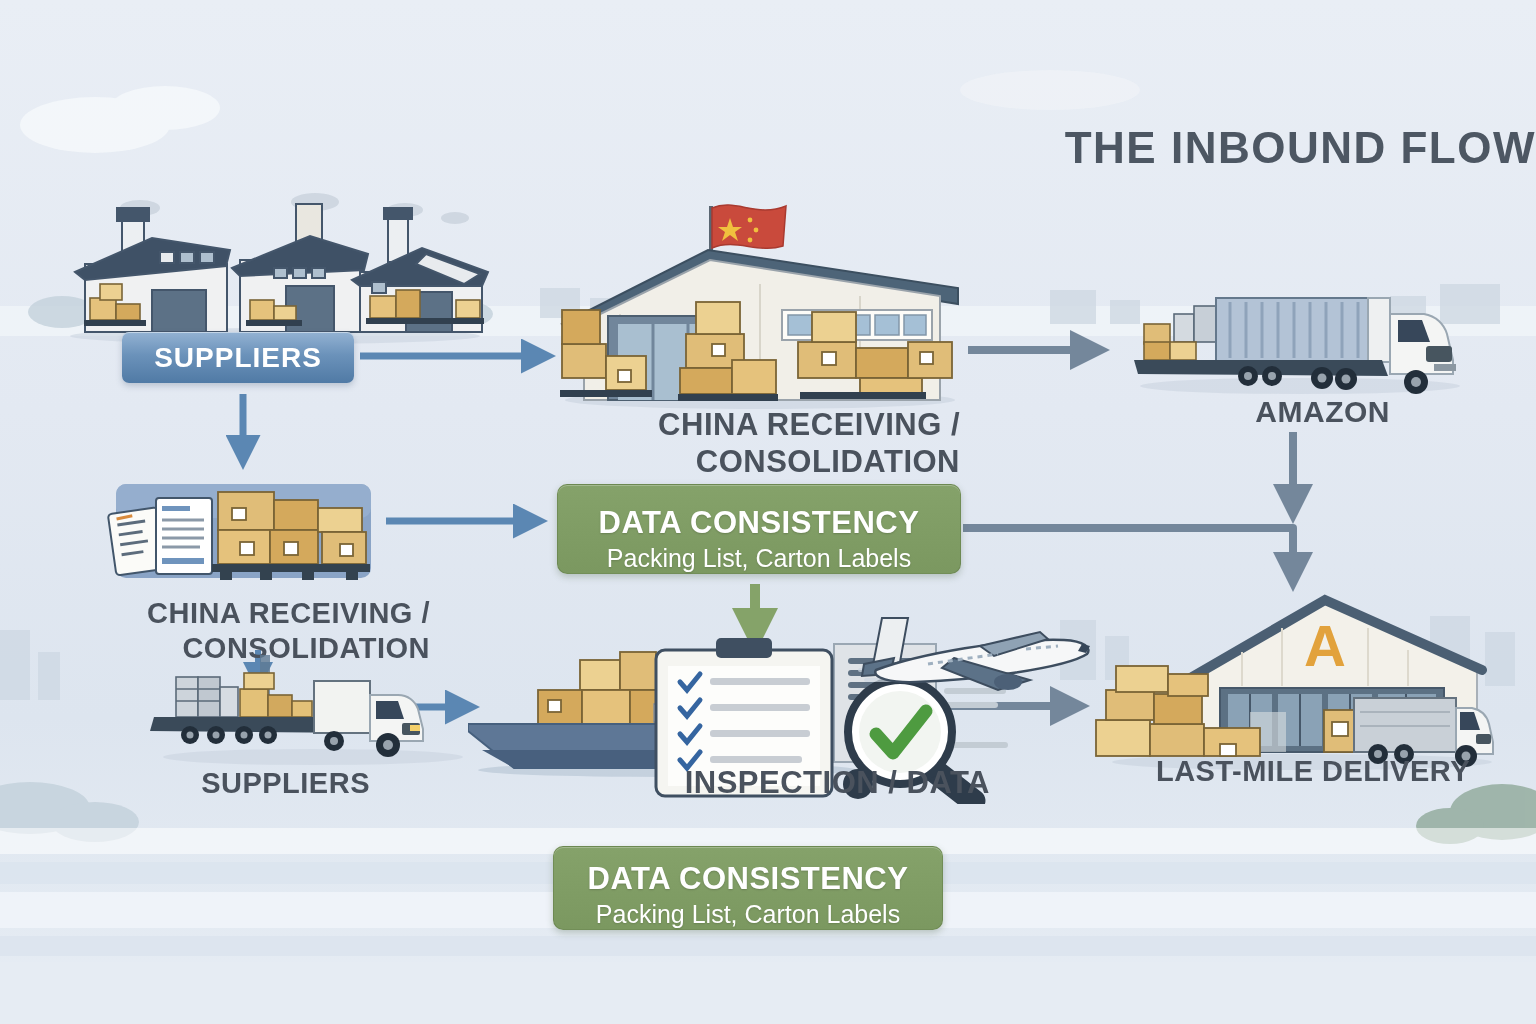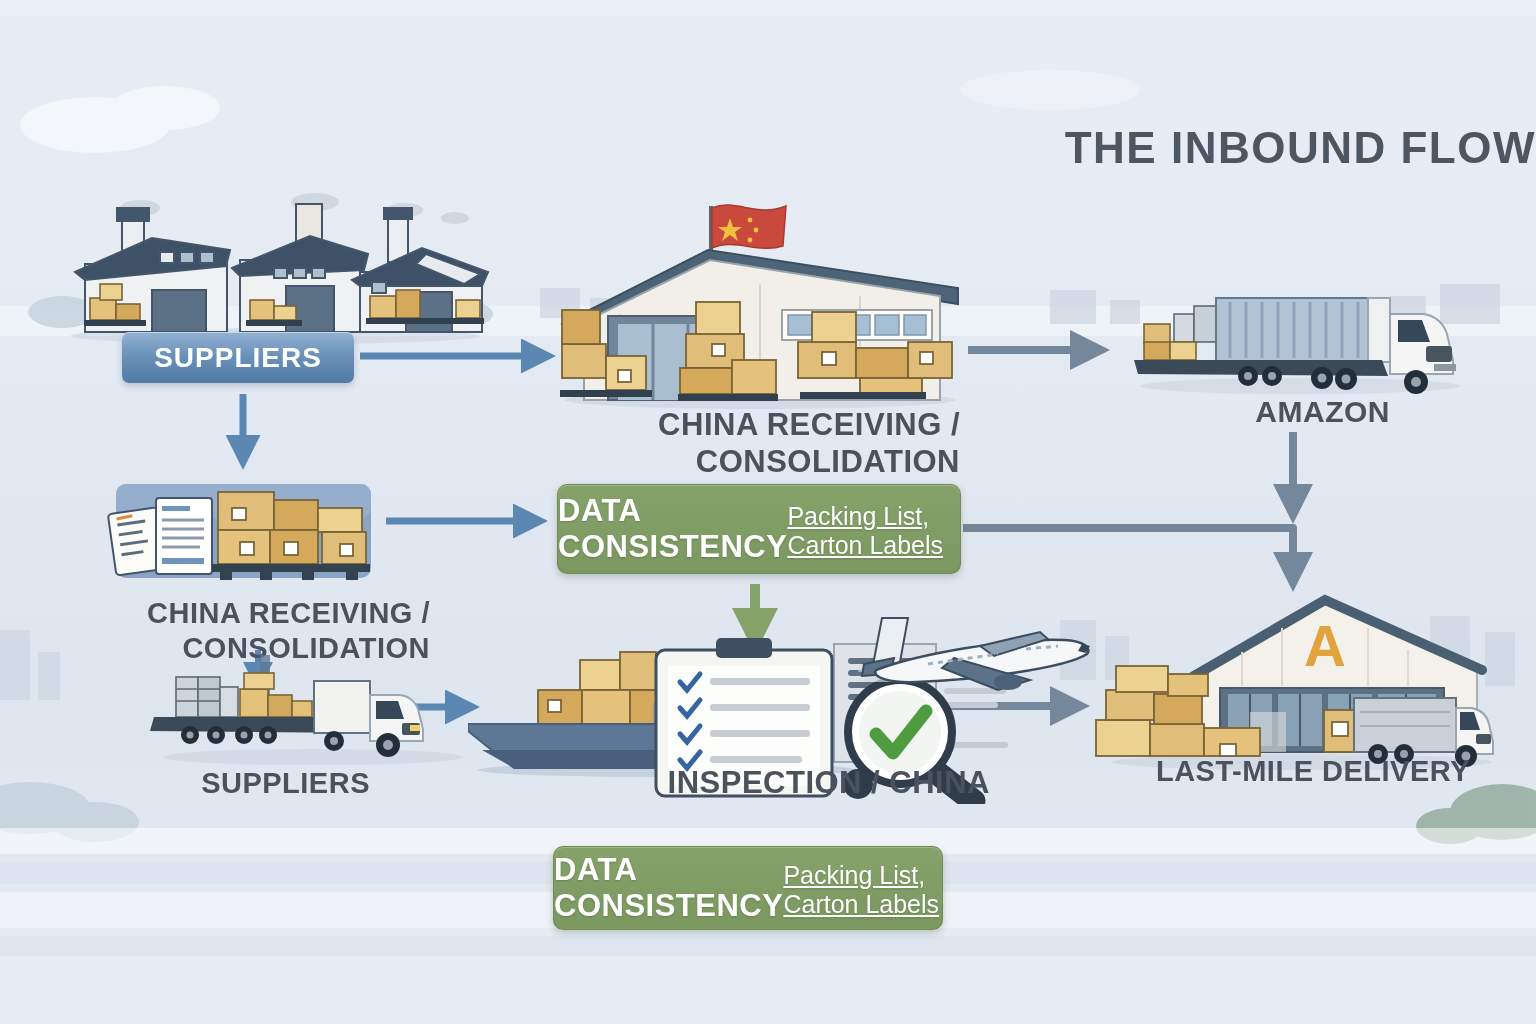--- a/index.html
+++ b/index.html
@@ -16,28 +16,28 @@
   .title{
     left:0;right:0;top:122px;font-size:44px;color:#4d5763;letter-spacing:1.5px;
   }
   .node-blue{
     position:absolute;display:flex;align-items:center;justify-content:center;
     background:linear-gradient(180deg,#93b2d3 0%,#6b92ba 45%,#507aa5 100%);
     border-radius:7px;color:#fff;font-weight:700;letter-spacing:1px;
     box-shadow:0 3px 6px rgba(60,80,110,.25), inset 0 1px 0 rgba(255,255,255,.45);
   }
   .node-green{
-    position:absolute;display:flex;flex-direction:row;align-items:center;justify-content:space-between;
+    position:absolute;display:flex;flex-direction:column;align-items:center;justify-content:flex-end;
     background:linear-gradient(180deg,#85a26a 0%,#7b9860 100%);
     border-radius:10px;color:#fff;
     box-shadow:0 3px 7px rgba(70,95,60,.28), inset 0 1px 0 rgba(255,255,255,.25);
     border:1px solid rgba(80,105,55,.35);
   }
   .node-green .h{font-weight:700;font-size:31px;letter-spacing:.5px;text-shadow:0 1px 2px rgba(0,0,0,.18);}
-  .node-green .s{font-weight:400;font-size:25px;margin-top:3px;text-shadow:0 1px 2px rgba(0,0,0,.15);text-decoration:underline;}
+  .node-green .s{font-weight:400;font-size:25px;margin-top:3px;text-shadow:0 1px 2px rgba(0,0,0,.15);}
   svg{display:block;}
 </style>
 </head>
 <body>
 
 <div id="stage">
 
   <svg class="abs" width="1536" height="1024" style="left:0;top:0">
     <g opacity="0.75" fill="#f7fafc">
       <ellipse cx="95" cy="125" rx="75" ry="28"></ellipse>
@@ -428,21 +428,21 @@
     <polygon points="96,52 172,74 140,84 84,62" fill="#5c7288" stroke="#3d4d5f" stroke-width="2"></polygon>
     <ellipse cx="150" cy="76" rx="14" ry="8" fill="#4c6077"></ellipse>
     <polygon points="224,38 232,40 228,47 220,45" fill="#37475a"></polygon>
     <g stroke="#9fb0c0" stroke-width="3" stroke-dasharray="5,5">
         <line x1="70" y1="58" x2="140" y2="48"></line>
         <line x1="168" y1="43" x2="200" y2="40"></line>
       </g>
   </svg>
 
   <div class="label" style="left:570px;top:764px;width:420px;font-size:31px">
-    <div>INSPECTION / CHINA</div>
+    <div>INSPECTION / DATA</div>
   </div>
 
   <div class="node-green" style="left:553px;top:846px;width:388px;height:82px">
     <div class="h">DATA CONSISTENCY</div>
     <div class="s">Packing List, Carton Labels</div>
   </div>
 
   <svg class="abs" style="left:1092px;top:582px" width="404" height="192" viewBox="0 0 404 192">
     <ellipse cx="210" cy="180" rx="190" ry="8" fill="#c8d2de" opacity=".6"></ellipse>
     <polygon points="95,100 233,20 385,88 385,170 95,170" fill="#f3f1ea" stroke="#a8b0b8" stroke-width="2"></polygon>

